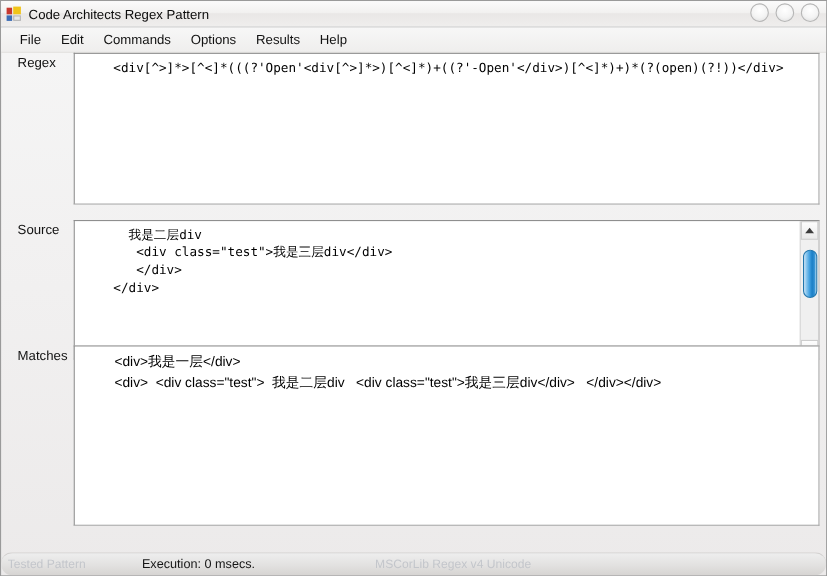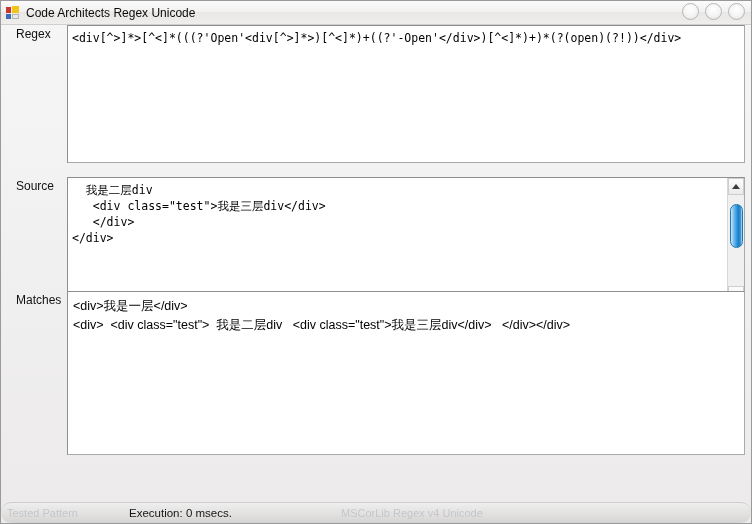--- a/index.html
+++ b/index.html
@@ -99,20 +99,21 @@
   .field-box {
     flex: 1 1 auto;
     margin-right: 6px;
     background: #ffffff;
     border: 1px solid #a9a9a9;
     border-top-color: #8f8f8f;
     border-left-color: #8f8f8f;
     box-sizing: border-box;
     position: relative;
     overflow: hidden;
+    padding-left: 31px;
   }
   .mono-text {
     font-family: "DejaVu Sans Mono", "Liberation Mono", monospace;
     font-size: 11.5px;
     color: #000;
     white-space: pre;
     padding: 4px 4px 0 4px;
     line-height: 16px;
   }
   .sans-text {
@@ -196,28 +197,36 @@
 
 <div class="window">
 
   <div class="titlebar">
     <div class="app-icon">
       <div class="sq s1"></div>
         <div class="sq s2"></div>
         <div class="sq s3"></div>
         <div class="sq s4"></div>
     </div>
-    <div class="title-text">Code Architects Regex Unicode</div>
+    <div class="title-text">Code Architects Regex Pattern</div>
     <div class="win-buttons">
       <div class="win-btn"></div>
       <div class="win-btn"></div>
       <div class="win-btn"></div>
     </div>
   </div>
 
+  <div class="menubar">
+    <div class="menu-item">File</div>
+    <div class="menu-item">Edit</div>
+    <div class="menu-item">Commands</div>
+    <div class="menu-item">Options</div>
+    <div class="menu-item">Results</div>
+    <div class="menu-item">Help</div>
+  </div>
 
   <div class="content">
 
     <div class="field-row" id="regex-row">
       <div class="field-label">Regex</div>
       <div class="field-box">
         <div class="mono-text">&lt;div[^&gt;]*&gt;[^&lt;]*(((?'Open'&lt;div[^&gt;]*&gt;)[^&lt;]*)+((?'-Open'&lt;/div&gt;)[^&lt;]*)+)*(?(open)(?!))&lt;/div&gt;</div>
       </div>
     </div>
 

